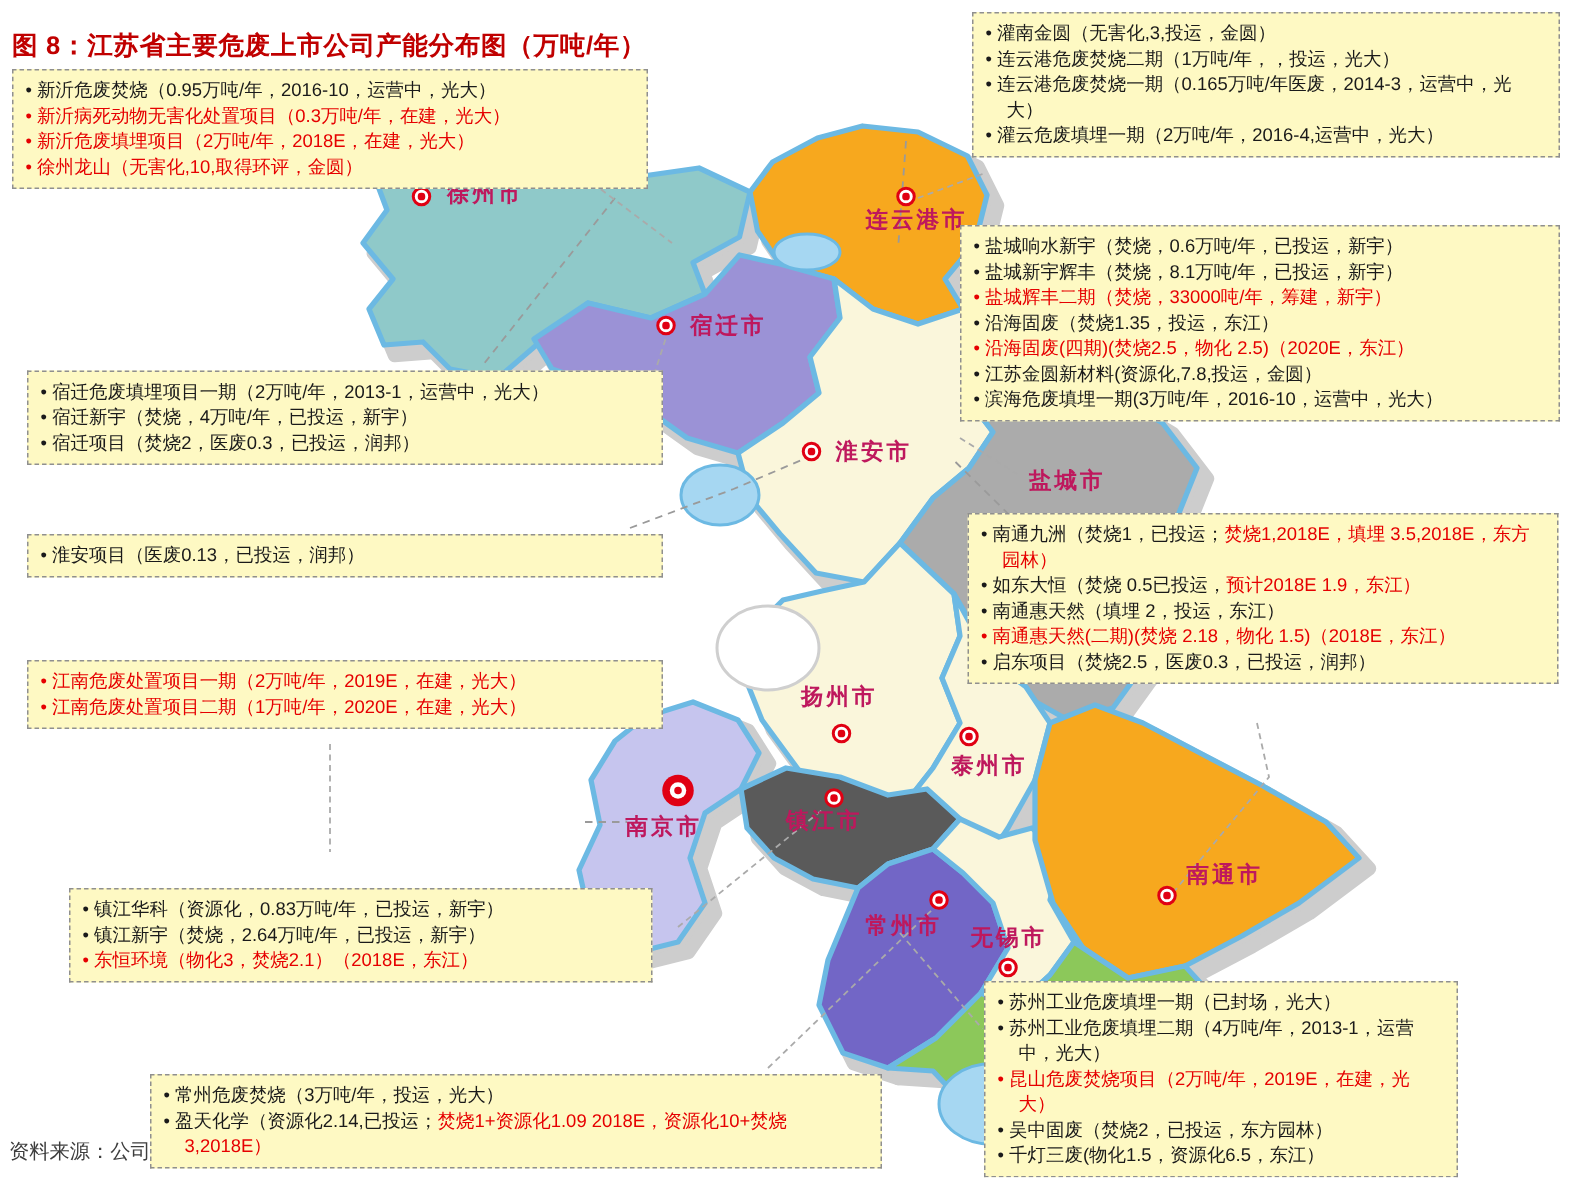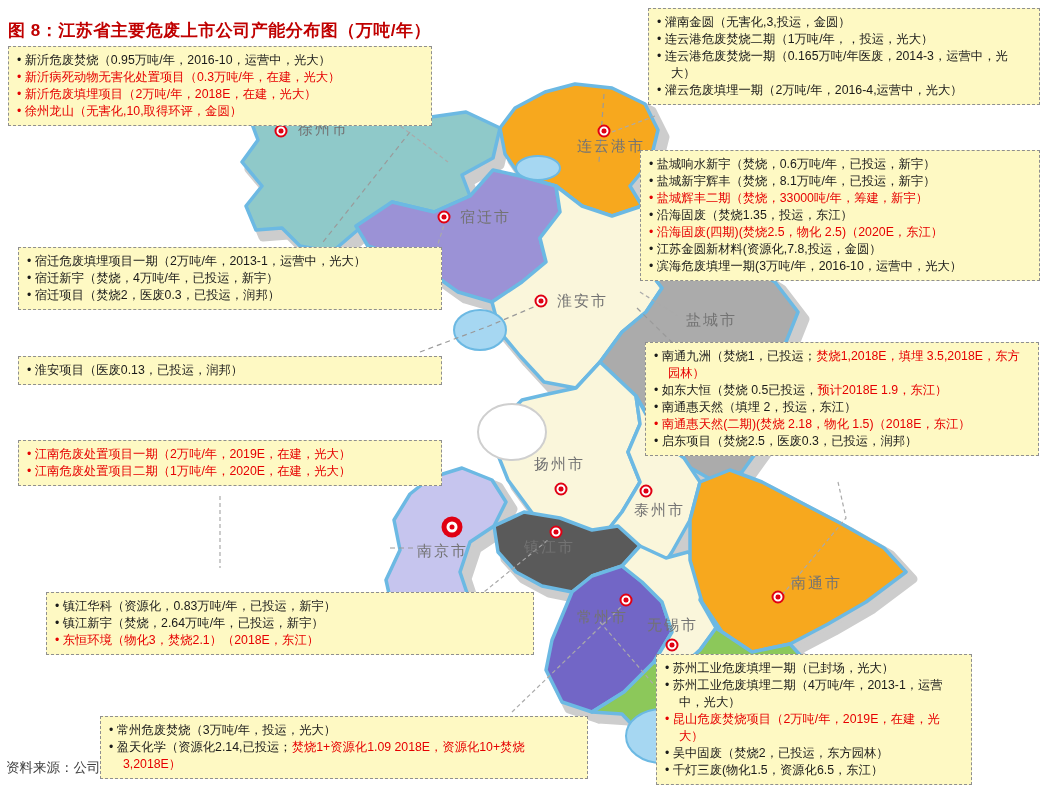--- a/index.html
+++ b/index.html
@@ -6,21 +6,21 @@
   .stage{position:relative;width:1048px;height:785px;overflow:hidden;background:#fff;
          font-family:"Liberation Sans","DejaVu Sans",sans-serif;}
   .stage svg{position:absolute;left:0;top:0;}
   .page-title{position:absolute;left:8px;top:8px;font-size:17px;font-weight:bold;color:#C00000;
               letter-spacing:.5px;white-space:nowrap;}
   .source{position:absolute;left:6px;top:759px;font-size:13.5px;color:#3d3d3d;white-space:nowrap;}
   .callout{position:absolute;background:#fef9c3;border:1.5px dashed #8f8f8f;
            padding:5px 8px;font-size:12.3px;color:#1a1a1a;box-sizing:border-box;z-index:30;}
   .c-line{line-height:17px;padding-left:14px;text-indent:-14px;}
   .c-line .red{color:#E60000;}
-  .city-label{position:absolute;font-size:15px;font-weight:normal;color:#737373;
+  .city-label{position:absolute;font-size:15px;font-weight:bold;color:#be185d;
               letter-spacing:2px;white-space:nowrap;z-index:20;}
   .marker{position:absolute;width:13px;height:13px;border:2px solid #E00013;border-radius:50%;
           background:#fff;display:flex;align-items:center;justify-content:center;
           transform:translate(-50%,-50%);z-index:21;box-sizing:border-box;}
   .marker i{width:4.5px;height:4.5px;background:#E00013;border-radius:50%;}
   .marker.capital{width:21px;height:21px;background:#E00013;border:none;}
   .marker.capital i{width:11px;height:11px;background:#fff;display:flex;
                     align-items:center;justify-content:center;}
   .marker.capital i::after{content:"";width:5px;height:5px;border-radius:50%;background:#E00013;}
 </style>
@@ -169,21 +169,21 @@
         <div class="c-line"><span class="red">• </span><span class="red">江南危废处置项目一期（2万吨/年，2019E，在建，光大）</span></div>
         <div class="c-line"><span class="red">• </span><span class="red">江南危废处置项目二期（1万吨/年，2020E，在建，光大）</span></div>
       </div>
       <div class="callout" style="left: 645px; top: 342px; width: 394px;">
         <div class="c-line"><span>• </span><span>南通九洲（焚烧1，已投运；</span><span class="red">焚烧1,2018E，填埋 3.5,2018E，东方园林）</span></div>
         <div class="c-line"><span>• </span><span>如东大恒（焚烧 0.5已投运，</span><span class="red">预计2018E 1.9，东江）</span></div>
         <div class="c-line"><span>• </span><span>南通惠天然（填埋 2，投运，东江）</span></div>
         <div class="c-line"><span class="red">• </span><span class="red">南通惠天然(二期)(焚烧 2.18，物化 1.5)（2018E，东江）</span></div>
         <div class="c-line"><span>• </span><span>启东项目（焚烧2.5，医废0.3，已投运，润邦）</span></div>
       </div>
-      <div class="callout" style="left: 46px; top: 592px; width: 488px;">
+      <div class="callout" style="left: 46px; top: 592px; width: 389px;">
         <div class="c-line"><span>• </span><span>镇江华科（资源化，0.83万吨/年，已投运，新宇）</span></div>
         <div class="c-line"><span>• </span><span>镇江新宇（焚烧，2.64万吨/年，已投运，新宇）</span></div>
         <div class="c-line"><span class="red">• </span><span class="red">东恒环境（物化3，焚烧2.1）（2018E，东江）</span></div>
       </div>
       <div class="callout" style="left: 100px; top: 716px; width: 488px;">
         <div class="c-line"><span>• </span><span>常州危废焚烧（3万吨/年，投运，光大）</span></div>
         <div class="c-line"><span>• </span><span>盈天化学（资源化2.14,已投运；</span><span class="red">焚烧1+资源化1.09 2018E，资源化10+焚烧3,2018E）</span></div>
       </div>
       <div class="callout" style="left: 656px; top: 654px; width: 316px;">
         <div class="c-line"><span>• </span><span>苏州工业危废填埋一期（已封场，光大）</span></div>

